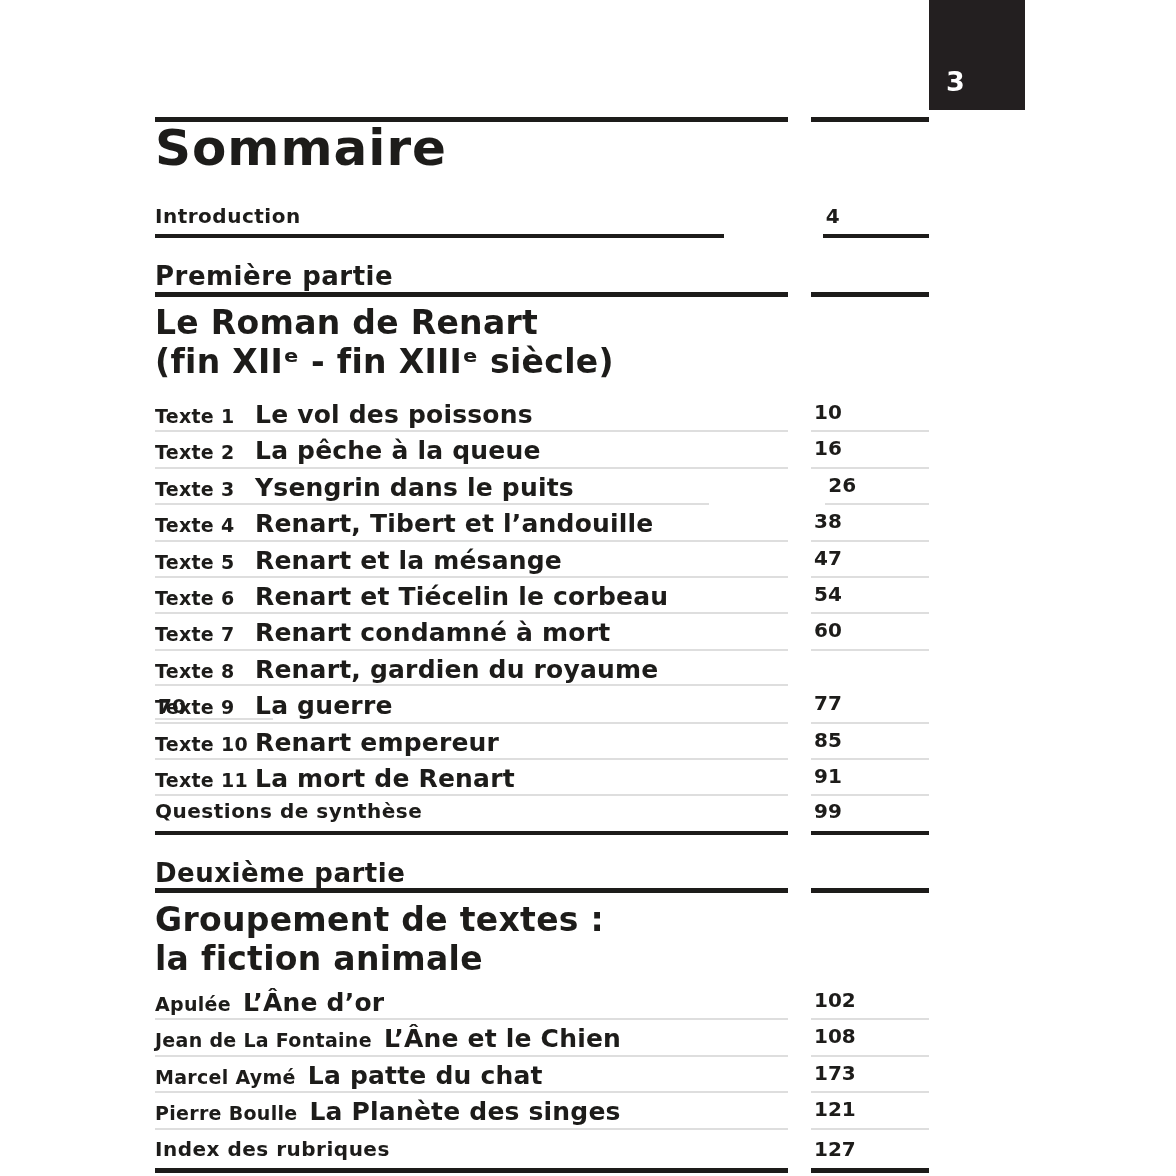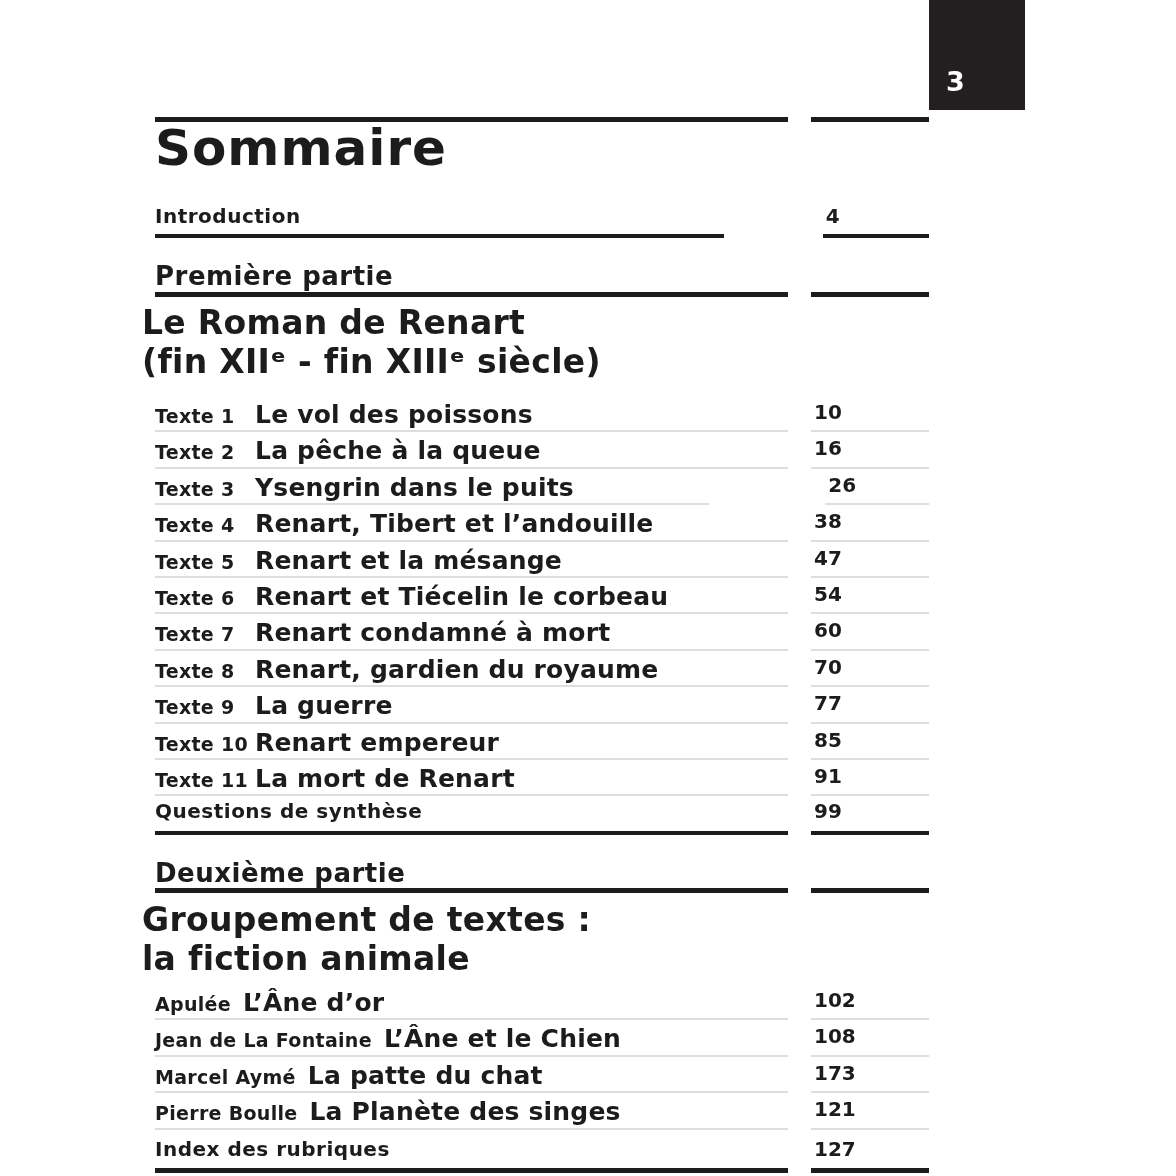--- a/index.html
+++ b/index.html
@@ -48,21 +48,21 @@
   .b-thick .c-main,.b-thick .c-num{border-bottom:4px solid var(--ink);}
   .b-thick5 .c-main,.b-thick5 .c-num{border-bottom:5px solid var(--ink);}
   .b-thin .c-main,.b-thin .c-num{border-bottom:2px solid var(--thin);}
   
   .label-sm{font-size:20px;letter-spacing:0.5px;}
   .pagenum{font-size:20px;}
   
   .kicker{font-size:26px;letter-spacing:0.5px;}
   
   .part-title{
-    position:absolute;left:142px;
+    position:absolute;left:155px;
     font-size:33px;line-height:39px;letter-spacing:0.3px;
   }
   
   .entries{position:absolute;left:155px;width:774px;}
   .entry-row{display:flex;height:36.4px;box-sizing:border-box;}
   .entry-row .cell{height:100%;padding-top:4px;}
   .e-label{font-size:19px;letter-spacing:0.3px;}
   .p1 .e-label{flex:0 0 100px;width:100px;}
   .p2 .e-label{margin-right:12px;}
   .e-title{font-size:25px;letter-spacing:0.2px;white-space:nowrap;}
@@ -176,21 +176,21 @@
     <div class="cell c-main">
       <span class="e-label">Texte 7</span>
       <span class="e-title">Renart condamné à mort</span>
     </div>
     <div class="cell c-gap"></div>
     <div class="cell c-num">
       <span class="pagenum">60</span>
     </div>
   </div>
 
-  <div class="entry-row b-thin row-flow" style="position:static;display:flex;">
+  <div class="entry-row b-thin row-flow" style="position:static;display:flex;flex-direction:column;">
     <div class="cell c-main">
       <span class="e-label">Texte 8</span>
       <span class="e-title">Renart, gardien du royaume</span>
     </div>
     <div class="cell c-gap"></div>
     <div class="cell c-num">
       <span class="pagenum">70</span>
     </div>
   </div>
 

